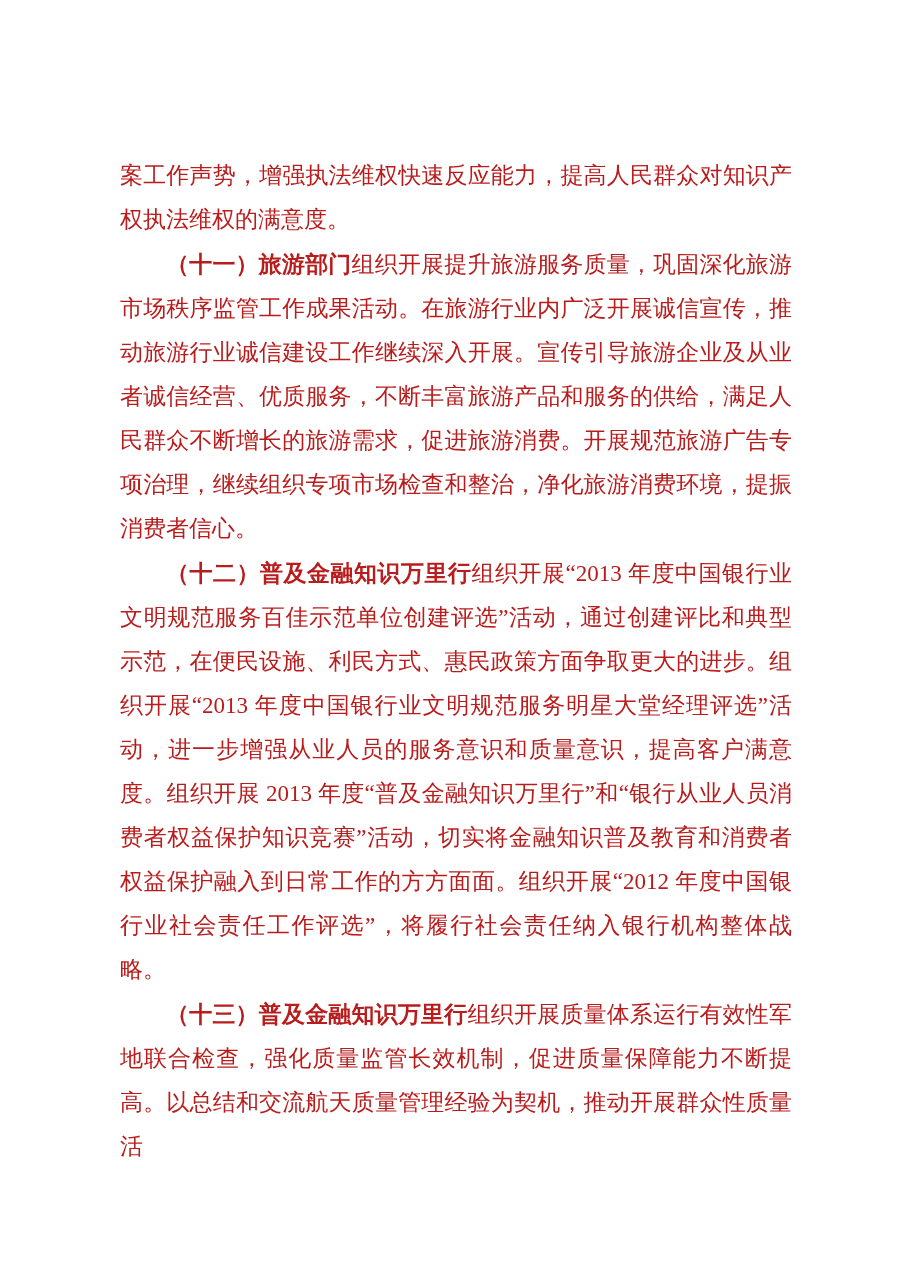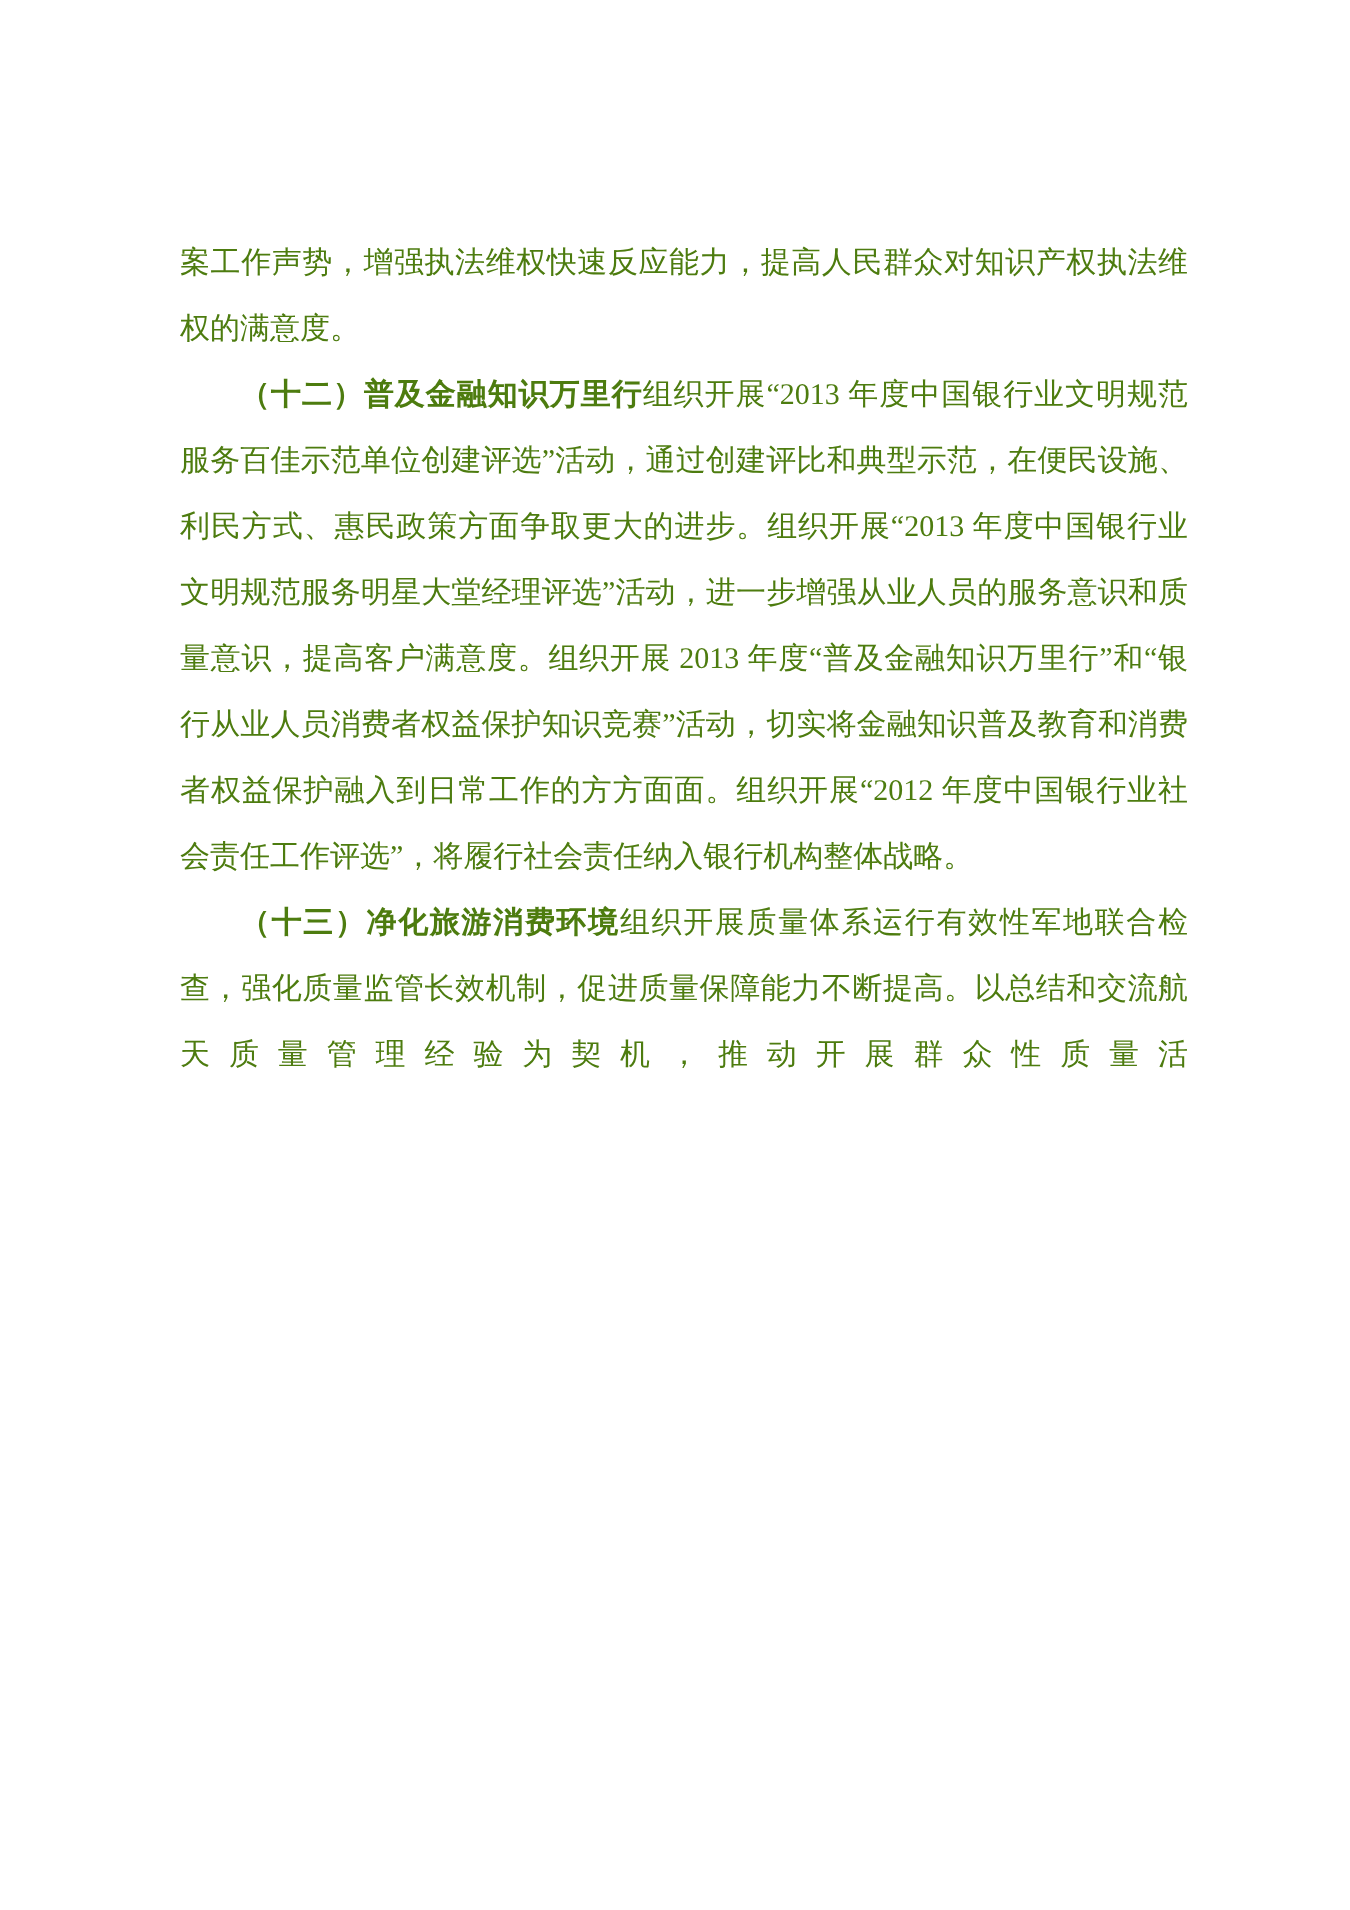--- a/index.html
+++ b/index.html
@@ -13,23 +13,23 @@
     height: 1273px;
     background: #ffffff;
     overflow: hidden;
   }
   .text-block {
     position: absolute;
     left: 120px;
     top: 153px;
     width: 672px;
     font-family: "Liberation Serif", "DejaVu Serif", serif;
-    font-size: 20px;
+    font-size: 23px;
     line-height: 44px;
-    color: #4d7c0f;
+    color: #b91c1c;
     text-align: justify;
     letter-spacing: 0;
   }
   .para {
     margin: 0;
     padding: 0;
   }
   .para.indent {
     text-indent: 2em;
   }
@@ -43,19 +43,20 @@
   }
 </style>
 </head>
 <body>
 
 <div class="sheet">
   <div class="text-block">
 
     <p class="para"><span class="lead"></span><span>案工作声势，增强执法维权快速反应能力，提高人民群众对知识产权执法维权的满意度。</span></p>
 
+    <p class="para indent"><span class="lead">（十一）旅游部门</span><span>组织开展提升旅游服务质量，巩固深化旅游市场秩序监管工作成果活动。在旅游行业内广泛开展诚信宣传，推动旅游行业诚信建设工作继续深入开展。宣传引导旅游企业及从业者诚信经营、优质服务，不断丰富旅游产品和服务的供给，满足人民群众不断增长的旅游需求，促进旅游消费。开展规范旅游广告专项治理，继续组织专项市场检查和整治，净化旅游消费环境，提振消费者信心。</span></p>
 
     <p class="para indent"><span class="lead">（十二）普及金融知识万里行</span><span>组织开展“2013 年度中国银行业文明规范服务百佳示范单位创建评选”活动，通过创建评比和典型示范，在便民设施、利民方式、惠民政策方面争取更大的进步。组织开展“2013 年度中国银行业文明规范服务明星大堂经理评选”活动，进一步增强从业人员的服务意识和质量意识，提高客户满意度。组织开展 2013 年度“普及金融知识万里行”和“银行从业人员消费者权益保护知识竞赛”活动，切实将金融知识普及教育和消费者权益保护融入到日常工作的方方面面。组织开展“2012 年度中国银行业社会责任工作评选”，将履行社会责任纳入银行机构整体战略。</span></p>
 
-    <p class="para indent cut"><span class="lead">（十三）净化旅游消费环境</span><span>组织开展质量体系运行有效性军地联合检查，强化质量监管长效机制，促进质量保障能力不断提高。以总结和交流航天质量管理经验为契机，推动开展群众性质量活</span></p>
+    <p class="para indent cut"><span class="lead">（十三）普及金融知识万里行</span><span>组织开展质量体系运行有效性军地联合检查，强化质量监管长效机制，促进质量保障能力不断提高。以总结和交流航天质量管理经验为契机，推动开展群众性质量活</span></p>
 
   </div>
 </div>
 
 </body></html>

